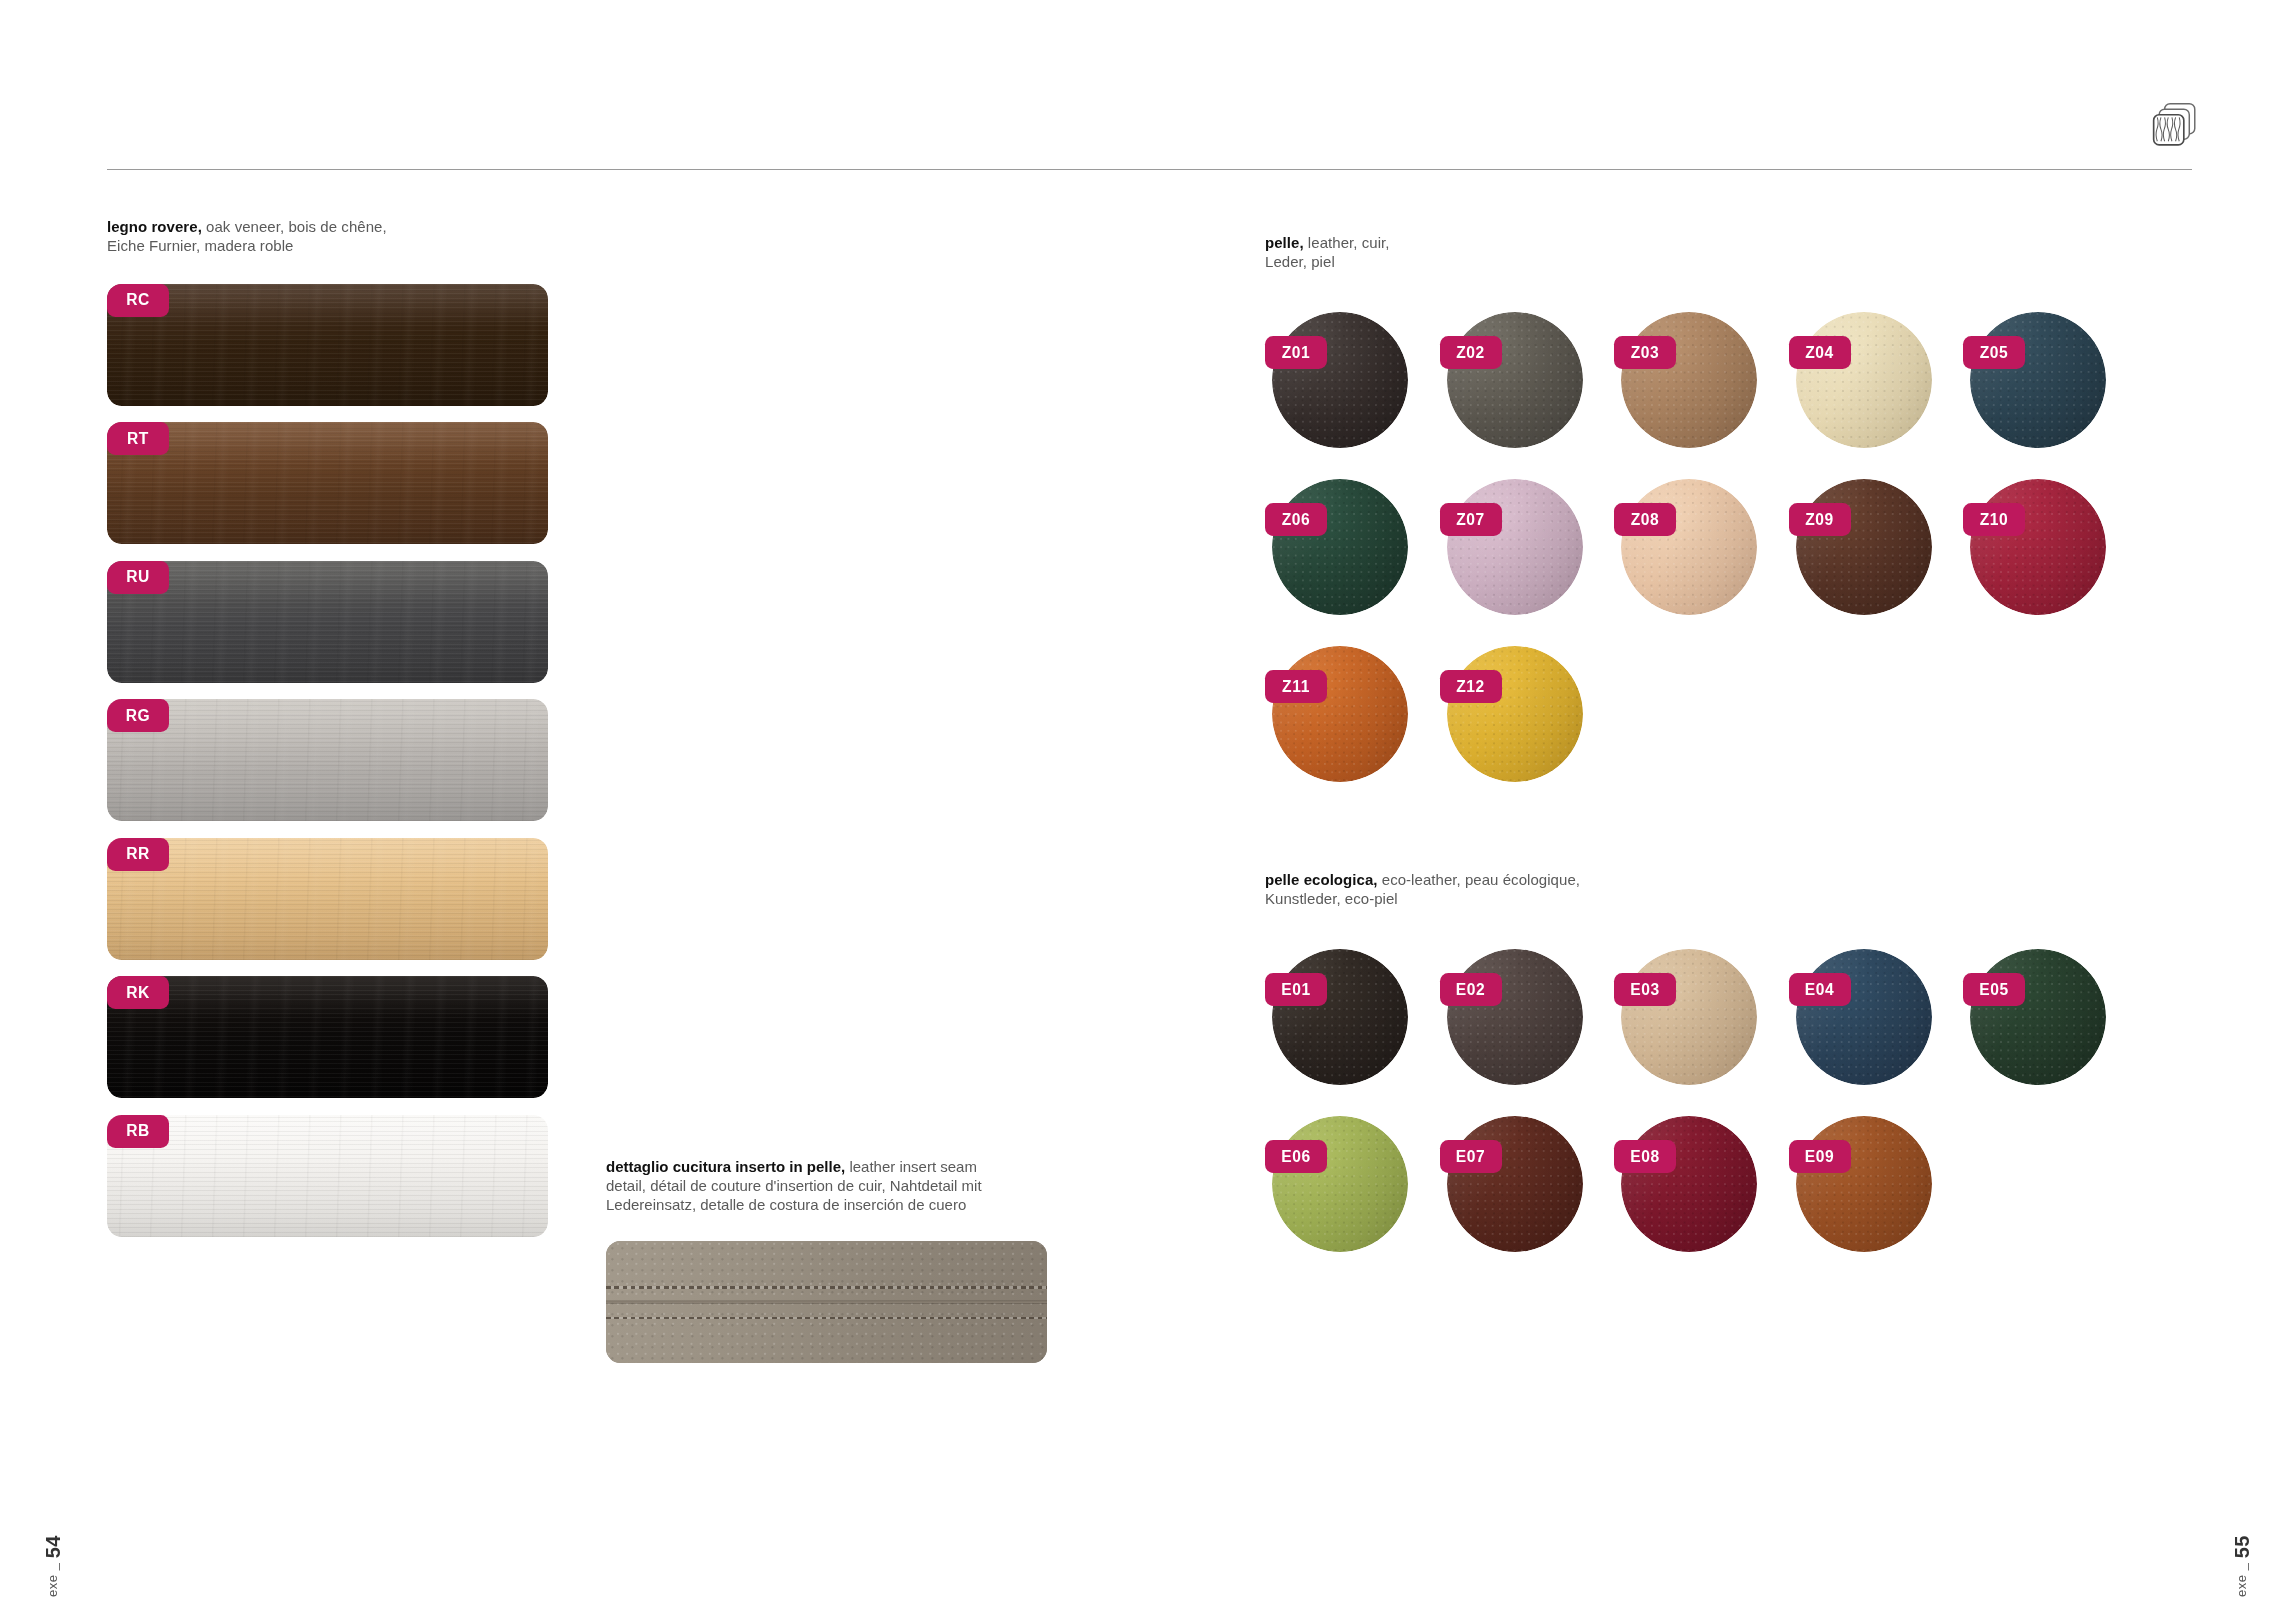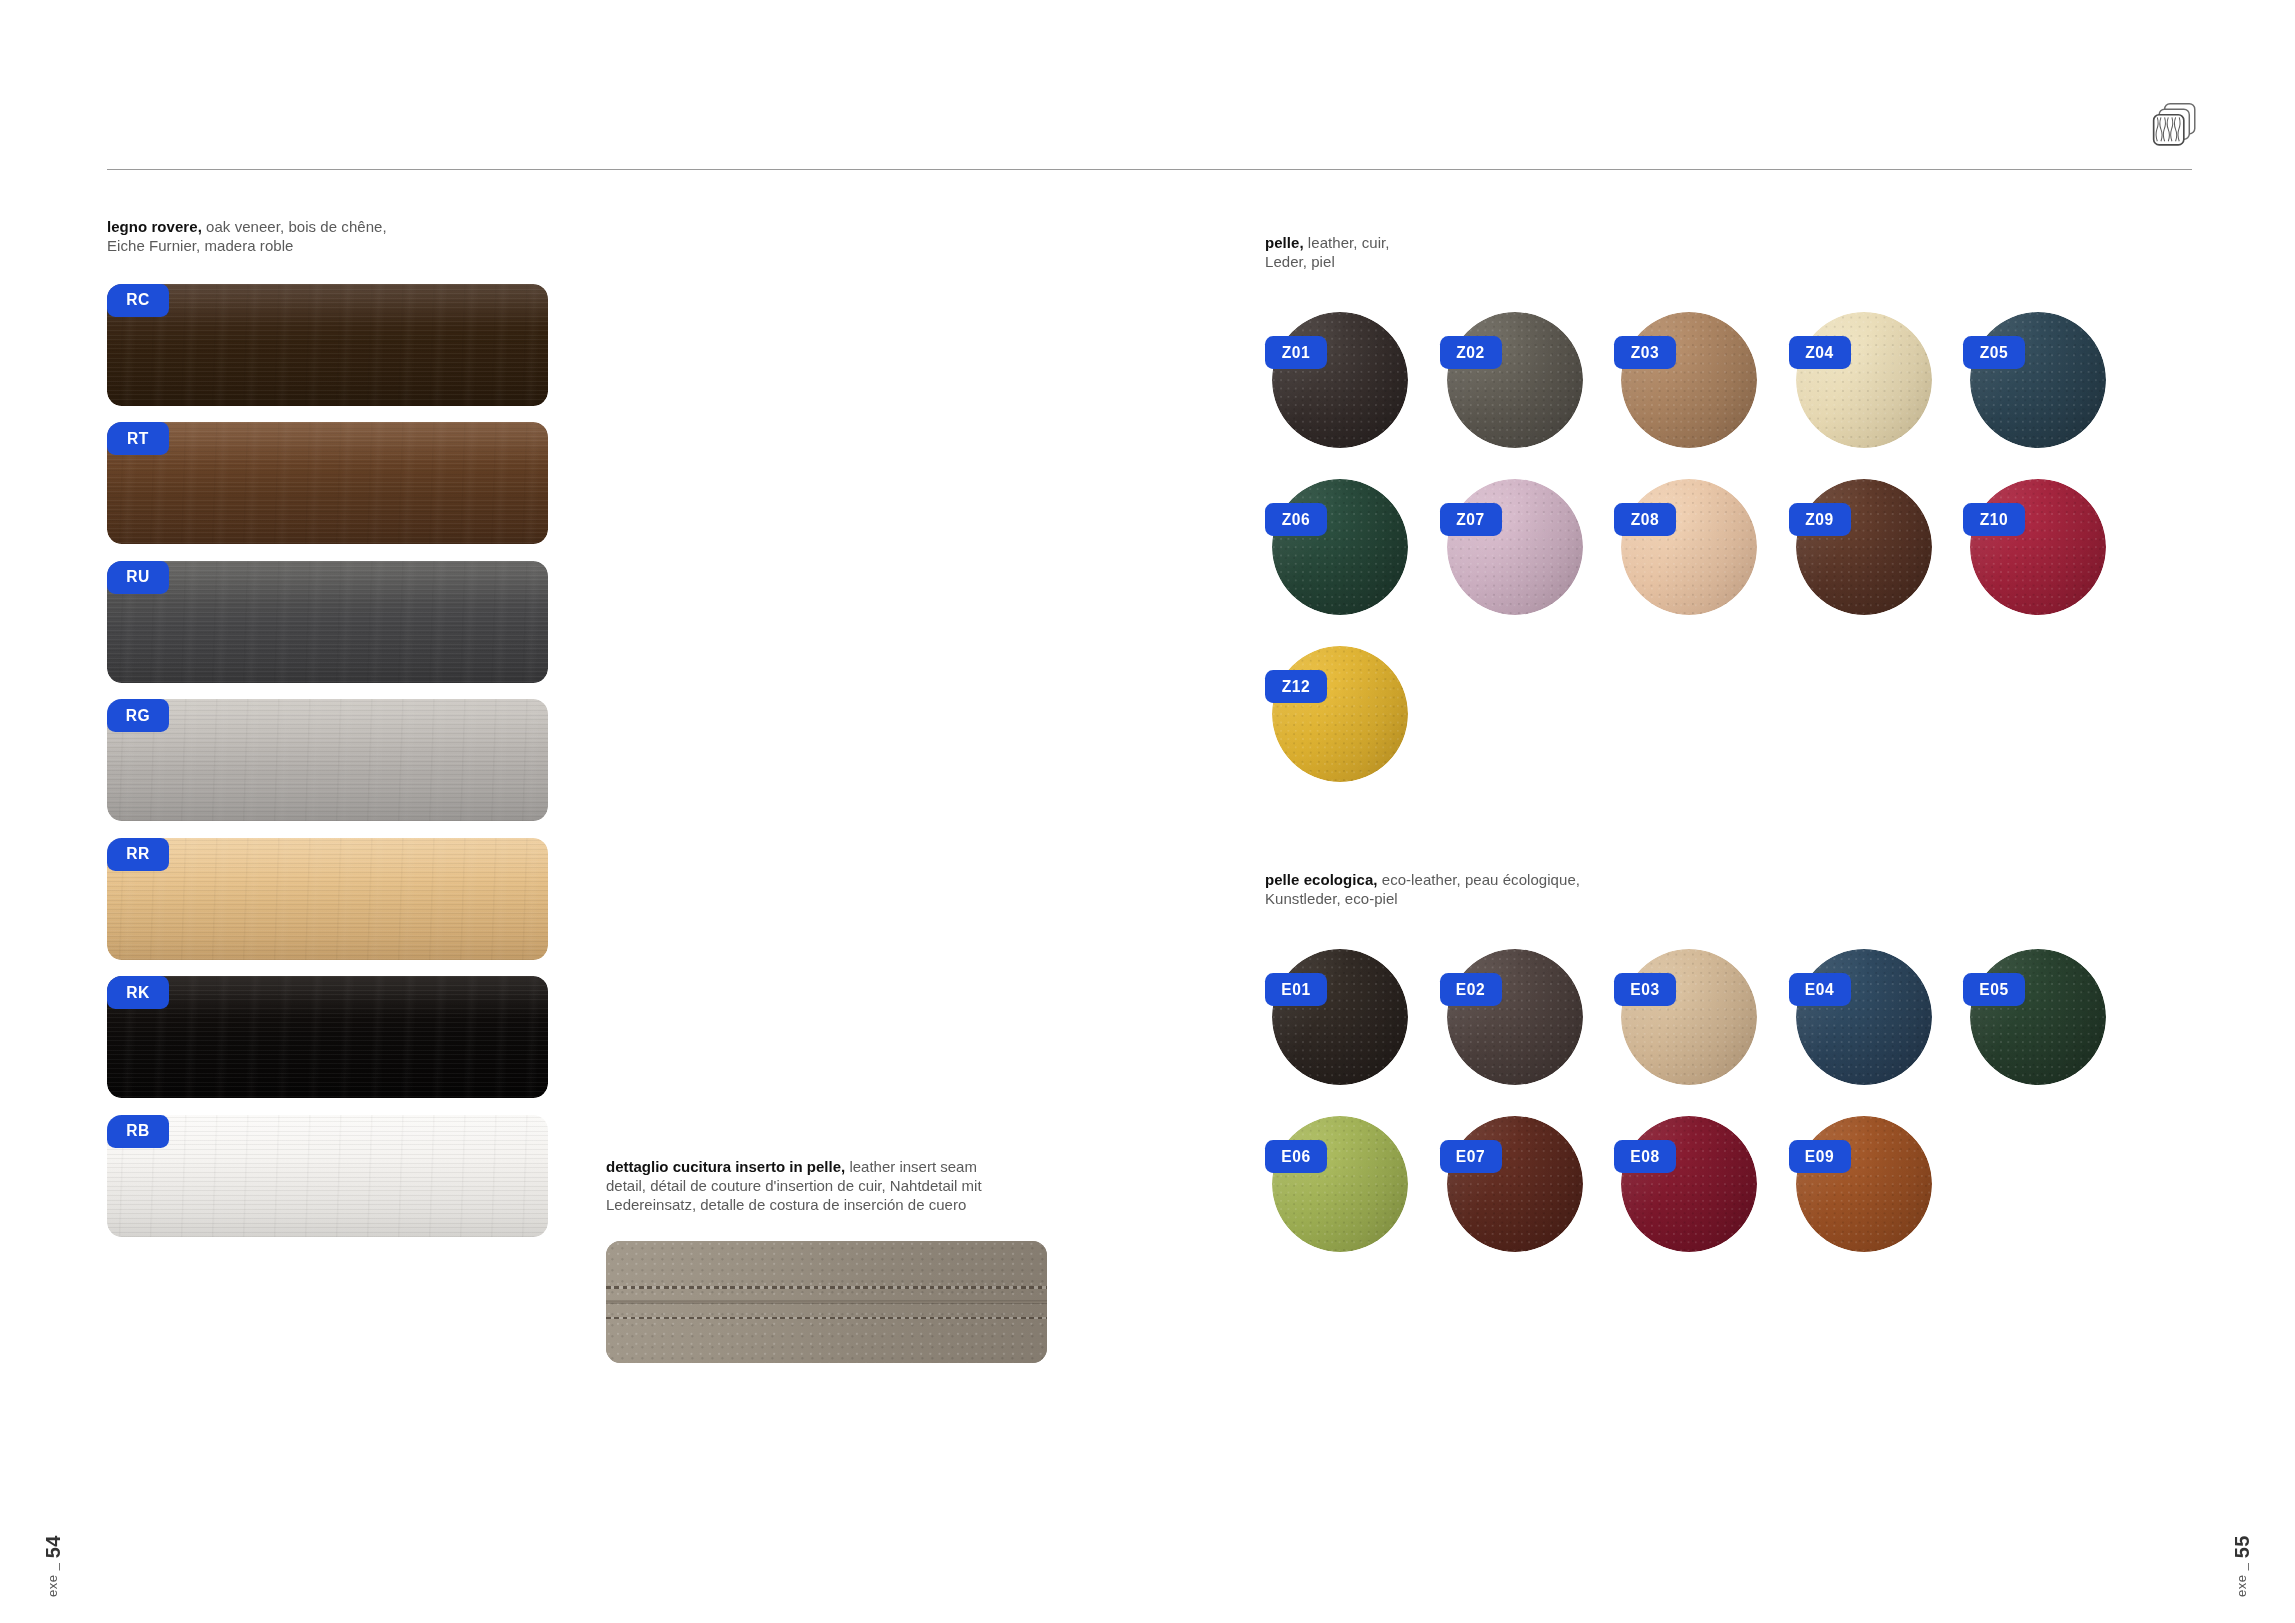--- a/index.html
+++ b/index.html
@@ -117,21 +117,21 @@
 
   
   .badge {
     position: absolute;
     left: 0;
     top: 0;
     min-width: 62px;
     height: 33px;
     padding: 0 12px;
     border-radius: 8.3px;
-    background: #1d4ed8;
+    background: #be185d;
     color: #ffffff;
     font-size: 15.6px;
     font-weight: 700;
     letter-spacing: 0.6px;
     display: flex;
     align-items: center;
     justify-content: center;
     z-index: 4;
   }
 
@@ -410,20 +410,28 @@
         <div class="circle-item">
           <div class="circle-face">
             <div class="circle-base" style="background:radial-gradient(circle at 34% 26%,#b02a45 0%,#9c2139 52%,#85182d 100%)"></div>
             <div class="circle-tex"></div>
             <div class="circle-shine"></div>
           </div>
           <div class="badge">Z10</div>
         </div>
         <div class="circle-item">
           <div class="circle-face">
+            <div class="circle-base" style="background:radial-gradient(circle at 34% 26%,#d4722f 0%,#c05f23 52%,#a84e1b 100%)"></div>
+            <div class="circle-tex"></div>
+            <div class="circle-shine"></div>
+          </div>
+          <div class="badge">Z11</div>
+        </div>
+        <div class="circle-item">
+          <div class="circle-face">
             <div class="circle-base" style="background:radial-gradient(circle at 34% 26%,#e8bd3f 0%,#dbaf2f 52%,#c99c24 100%)"></div>
             <div class="circle-tex"></div>
             <div class="circle-shine"></div>
           </div>
           <div class="badge">Z12</div>
         </div>
       </div>
 
     <div class="sub-section">
       <div class="section-label">

